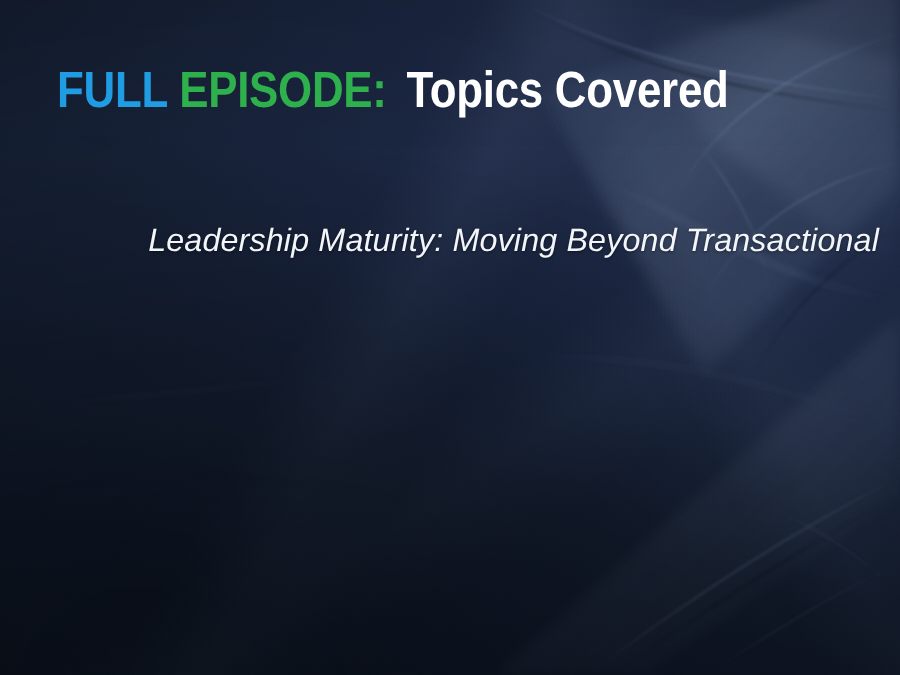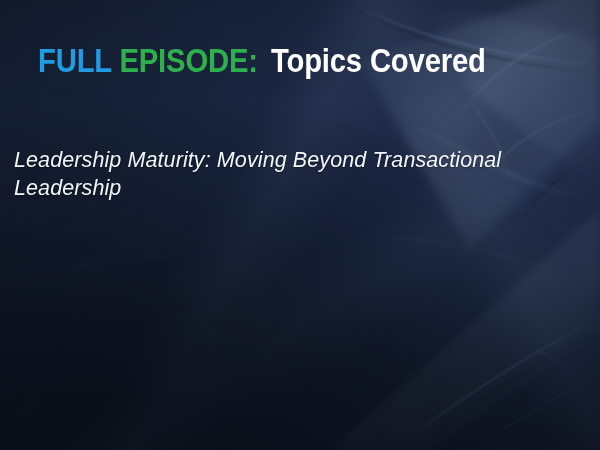--- a/index.html
+++ b/index.html
@@ -80,21 +80,21 @@
   #title .seg-full    { color: #1f9ce2; }
   #title .seg-episode { color: #2eb14c; }
   #title .seg-rest    { color: #ffffff; margin-left: 6px; }
 
   
   #topics {
     position: absolute;
     left: 0;
     right: 0;
     top: 146px;
-    text-align: left;
+    text-align: right;
     color: #f2f5f9;
     font-size: 21.5px;
     line-height: 28px;
     font-style: italic;
     font-weight: 400;
     letter-spacing: 0.1px;
     text-shadow: 0 1px 2px rgba(0,0,0,0.45);
   }
   #topics .topic-line {
     display: block;
@@ -191,16 +191,15 @@
   </svg>
 
   <div id="title">
     <span class="seg seg-full">FULL</span>
     <span class="seg seg-episode">EPISODE:</span>
     <span class="seg seg-rest">Topics Covered</span>
   </div>
 
   <div id="topics">
     <span class="topic-line">Leadership Maturity: Moving Beyond Transactional</span>
-    <span class="topic-line">Leadership</span>
   </div>
 
 </div>
 
 </body></html>

